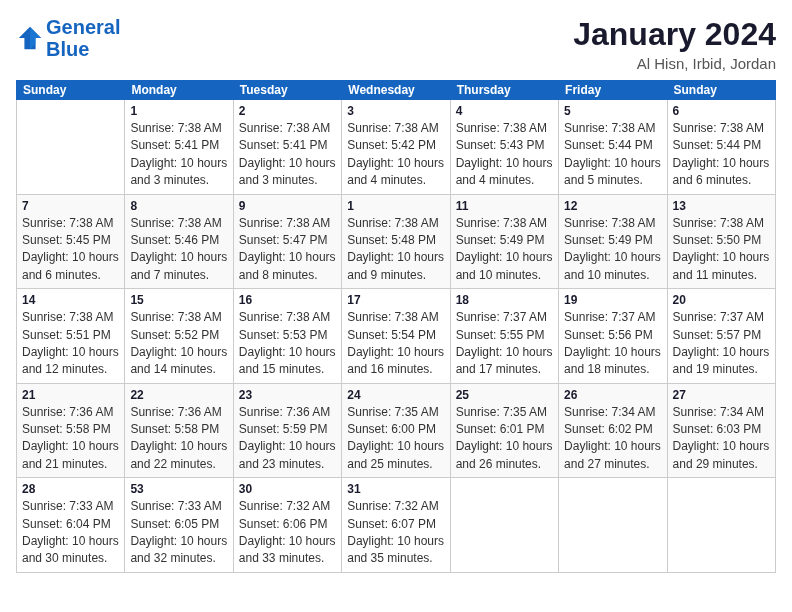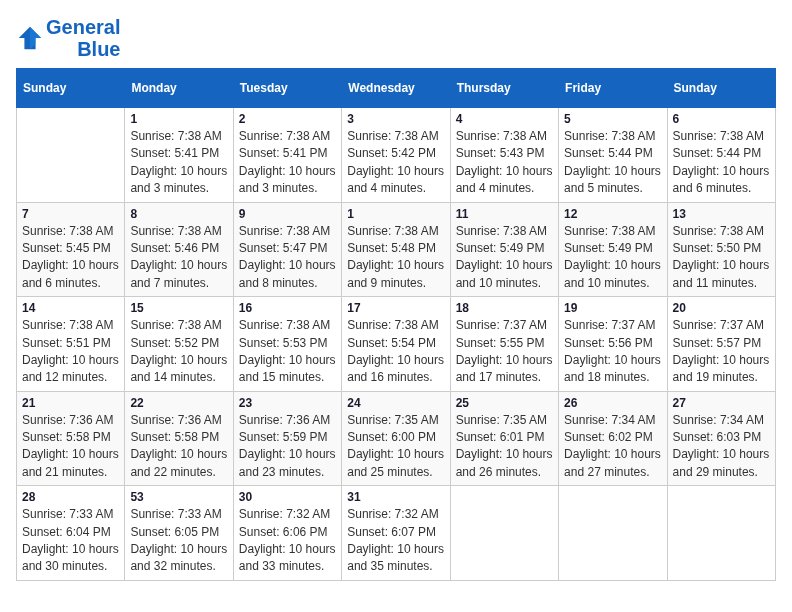--- a/index.html
+++ b/index.html
@@ -12,21 +12,20 @@
     }
     .header {
       display: flex;
       align-items: flex-start;
       justify-content: space-between;
       margin-bottom: 8px;
     }
     .logo {
       display: flex;
       align-items: center;
-      text-align: right;
     }
     .logo-text {
       font-size: 20px;
       font-weight: bold;
       color: #1a1a2e;
       line-height: 1.1;
     }
     .logo-text span {
       color: #1565c0;
     }
@@ -50,21 +49,21 @@
     }
     table {
       width: 100%;
       border-collapse: collapse;
       font-size: 11px;
     }
     thead th {
       background-color: #1565c0;
       color: #fff;
       text-align: left;
-      padding: 12px 6px;
+      padding: 2px 6px;
       font-size: 12px;
       font-weight: bold;
       border: 1px solid #1565c0;
     }
     tbody td {
       border: 1px solid #ccc;
       vertical-align: top;
       padding: 4px 5px;
       width: 14.28%;
       min-height: 80px;
@@ -100,20 +99,24 @@
       <polygon points="20,4 36,20 28,20 28,36 12,36 12,20 4,20" fill="#1565c0"></polygon>
       <polygon points="20,4 36,20 28,20 28,28 20,36" fill="#1e88e5" opacity="0.5"></polygon>
     </svg>
     <div>
       <div class="logo-text">
         <span>General</span><br>
         <span>Blue</span>
       </div>
     </div>
   </div>
+  <div class="title-area">
+    <div class="main-title">January 2024</div>
+    <div class="subtitle">Al Hisn, Irbid, Jordan</div>
+  </div>
 </div>
 
 <table>
   <thead>
     <tr>
     <th>Sunday</th>
         <th>Monday</th>
         <th>Tuesday</th>
         <th>Wednesday</th>
         <th>Thursday</th>

